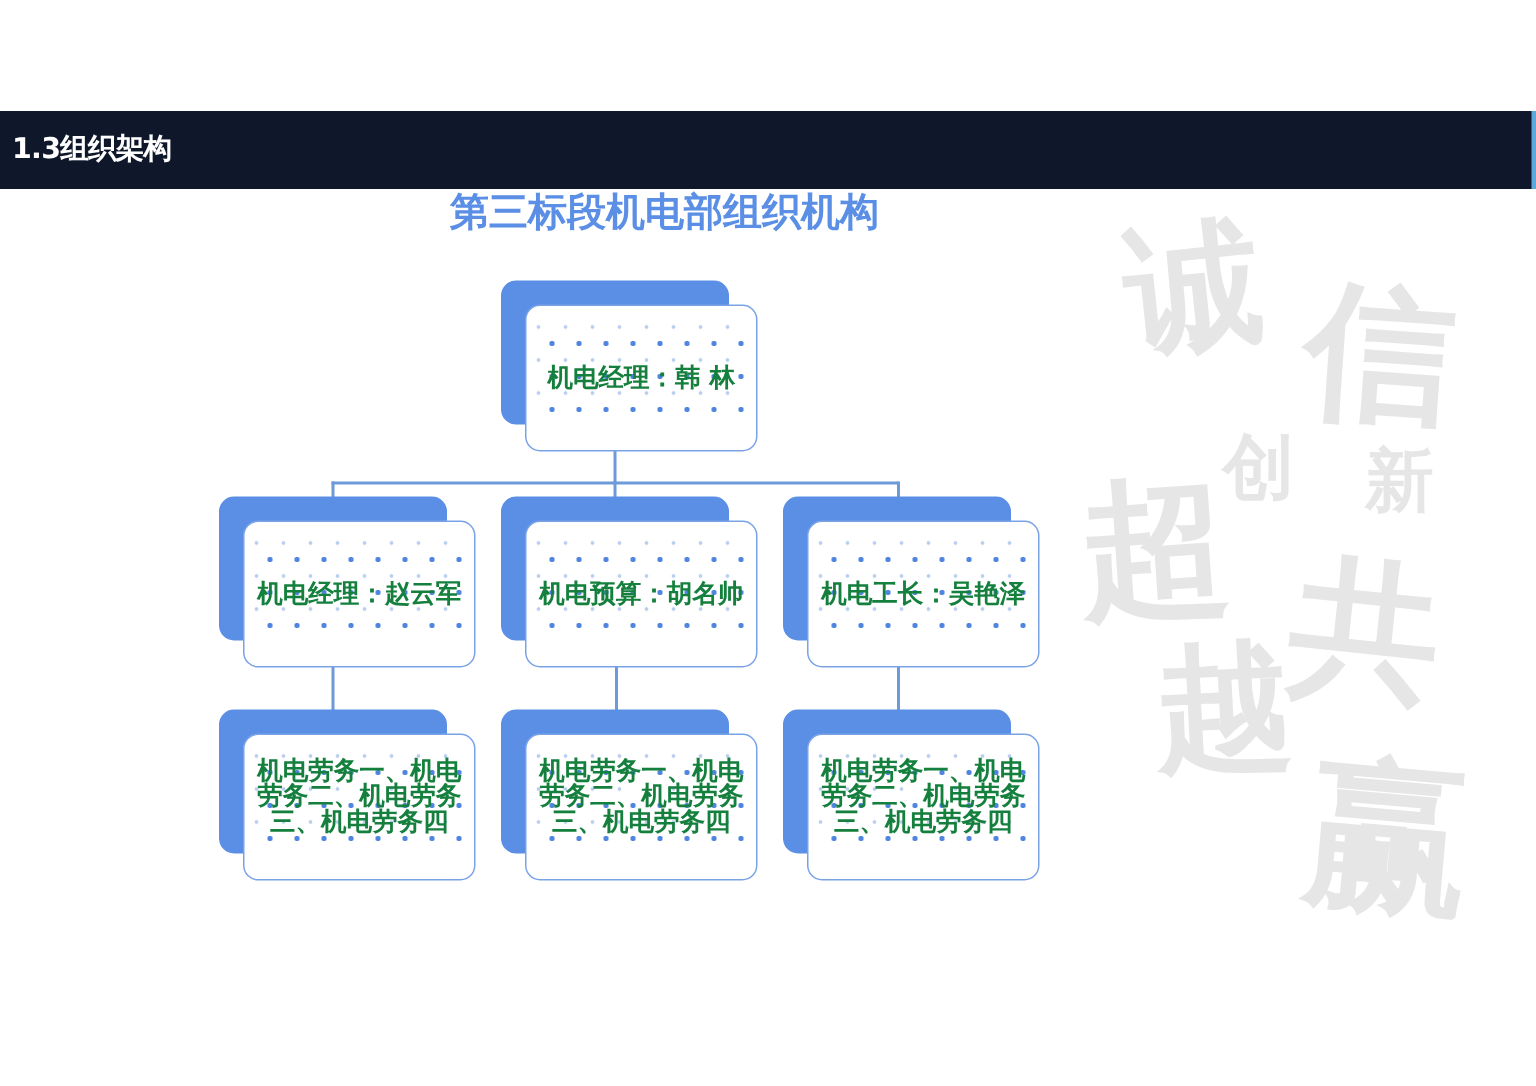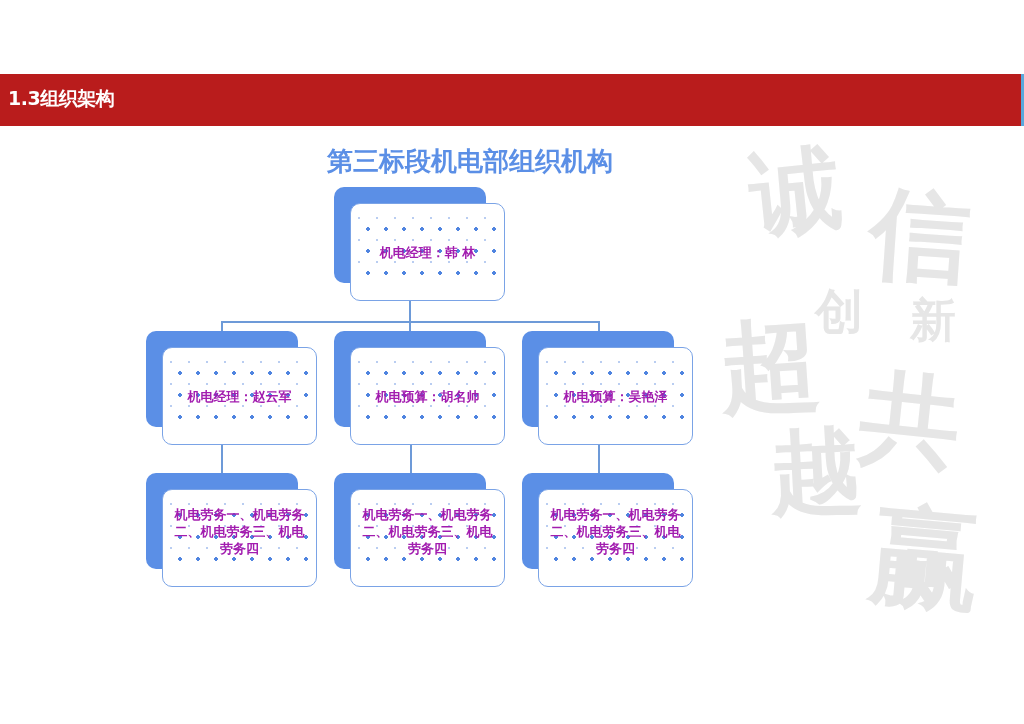--- a/index.html
+++ b/index.html
@@ -3,28 +3,28 @@
 <meta charset="utf-8">
 <style>
   html, body { margin: 0; padding: 0; }
   body {
     width: 1024px; height: 724px; position: relative; overflow: hidden;
     background: #ffffff;
     font-family: "DejaVu Sans", "Liberation Sans", sans-serif;
   }
   .header-bar {
     position: absolute; left: 0; top: 74px; width: 1021px; height: 52px;
-    background: #b91c1c; border-right: 3px solid #5aa8dc;
+    background: #0f172a; border-right: 3px solid #5aa8dc;
   }
   .header-title {
     position: absolute; left: 8px; top: 12px; color: #ffffff;
     font-size: 19px; font-weight: bold; letter-spacing: -0.5px;
   }
   .chart-title {
-    position: absolute; left: 300px; top: 144px; width: 340px; text-align: center;
+    position: absolute; left: 300px; top: 124px; width: 340px; 
     color: #5b8fe6; font-size: 26px; font-weight: bold; letter-spacing: 0px;
   }
   .line { position: absolute; background: #6d9ad8; }
   .node { position: absolute; }
   .node .back {
     position: absolute; left: 0; top: 0; width: 152px; height: 96px;
     background: #5b8fe6; border-radius: 10px;
   }
   .node .front {
     position: absolute; left: 16px; top: 16px; width: 153px; height: 96px;
@@ -36,21 +36,21 @@
     position: absolute; left: 6px; top: 6px; right: 6px; bottom: 22px;
     background-image:
       radial-gradient(circle, #4f84e0 1.6px, transparent 2px),
       radial-gradient(circle, #b9cdf1 1.1px, transparent 1.5px);
     background-size: 18px 22px, 18px 22px;
     background-position: 2px 8px, 11px -3px;
   }
   .node .label {
     position: absolute; left: 0; right: 0; top: 0; bottom: 0;
     display: flex; align-items: center; justify-content: center; text-align: center;
-    color: #a21caf; font-size: 13px; font-weight: bold; line-height: 17px;
+    color: #15803d; font-size: 17px; font-weight: bold; line-height: 17px;
     padding: 0 6px; box-sizing: border-box;
   }
   .node.multi .label { padding-bottom: 14px; }
   .watermark {
     position: absolute; left: 720px; top: 130px; width: 290px; height: 490px;
     color: #e6e6e6; font-family: "DejaVu Serif", serif; font-weight: bold;
   }
   .watermark span { position: absolute; display: block; }
 </style>
 </head>
@@ -90,21 +90,21 @@
   <div class="back"></div>
   <div class="front">
     <div class="pattern"></div>
     <div class="label">机电预算：胡名帅</div>
   </div>
 </div>
 <div class="node" style="left:522px; top:331px;">
   <div class="back"></div>
   <div class="front">
     <div class="pattern"></div>
-    <div class="label">机电预算：吴艳泽</div>
+    <div class="label">机电工长：吴艳泽</div>
   </div>
 </div>
 
 <div class="node multi" style="left:146px; top:473px;">
   <div class="back"></div>
   <div class="front">
     <div class="pattern"></div>
     <div class="label">机电劳务一、机电劳务二、机电劳务三、机电劳务四</div>
   </div>
 </div>

